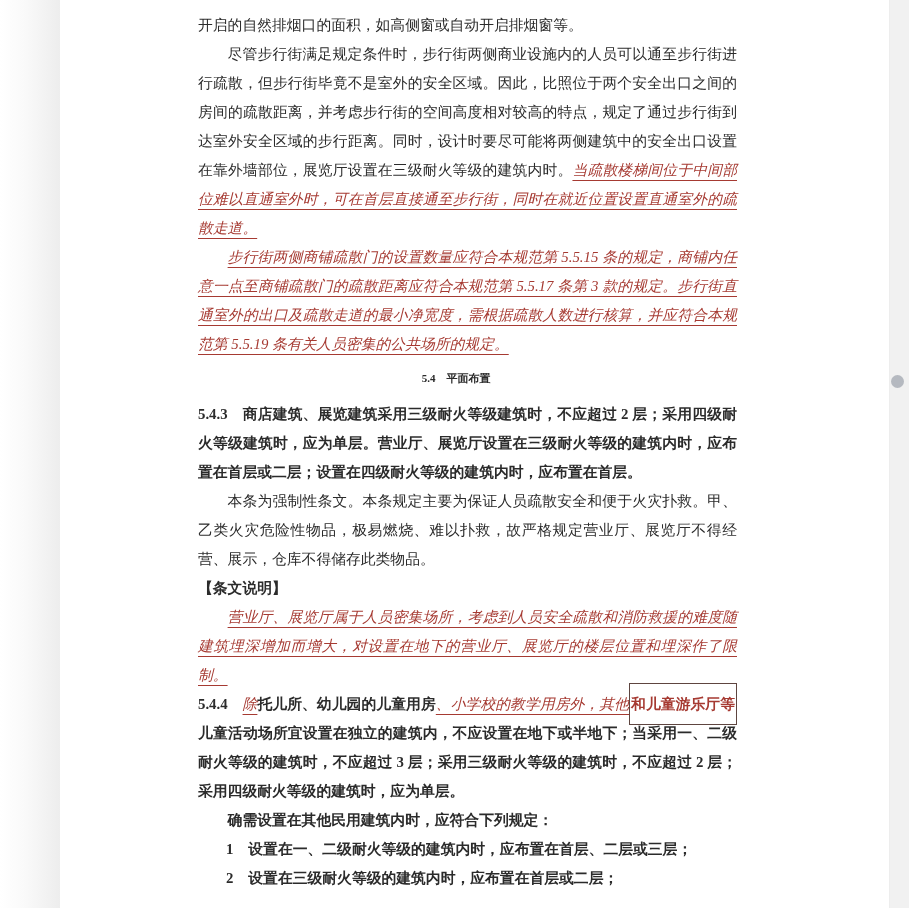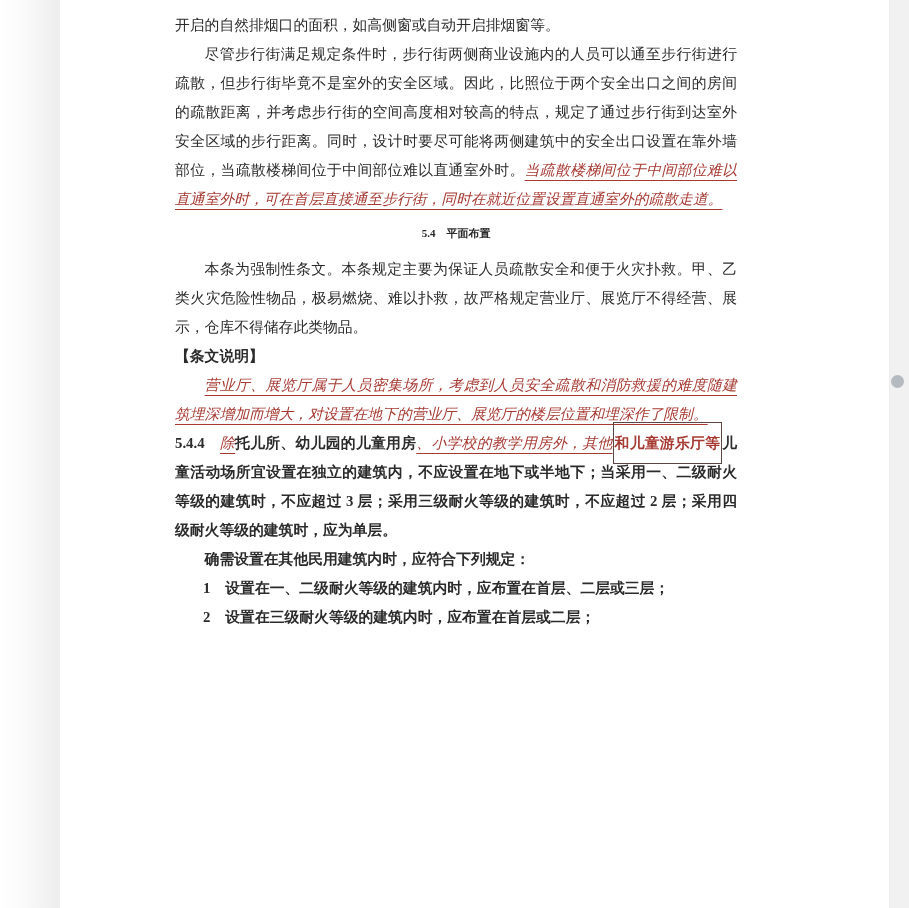--- a/index.html
+++ b/index.html
@@ -30,21 +30,21 @@
     background:var(--bg);
   }
   .scroll-dot{
     position:absolute;left:1px;top:375px;width:13px;height:13px;
     border-radius:50%;
   }
   .content{
     position:absolute;left:115px;top:11px;width:562px;
     font-size:14.8px;line-height:29px;
   }
-  .p{text-align:justify;}
+  .p{text-align:justify;margin-left:23px;}
   .t-indent{text-indent:2em;}
   .t-noindent,.t-clause{text-indent:0;}
   .t-list{text-indent:1.9em;text-align:left;}
   .t-heading{
     text-align:center;text-indent:0;
     font-weight:bold;font-size:11px;
     margin:5px 0 7px 0;
   }
   .r-normal{color:var(--ink);}
   .r-bold{color:var(--ink);font-weight:bold;}
@@ -68,22 +68,24 @@
   }
 </style>
 </head>
 <body>
 
 <div class="viewport">
   <div class="gutter-left"></div>
   <div class="paper">
     <div class="content">
         <p class="p t-noindent"><span class="r-normal">开启的自然排烟口的面积，如高侧窗或自动开启排烟窗等。</span></p>
-        <p class="p t-indent"><span class="r-normal">尽管步行街满足规定条件时，步行街两侧商业设施内的人员可以通至步行街进行疏散，但步行街毕竟不是室外的安全区域。因此，比照位于两个安全出口之间的房间的疏散距离，并考虑步行街的空间高度相对较高的特点，规定了通过步行街到达室外安全区域的步行距离。同时，设计时要尽可能将两侧建筑中的安全出口设置在靠外墙部位，当疏散楼梯间位于中间部位难以直通室外时。</span><span class="r-red">当疏散楼梯间位于中间部位难以直通室外时，可在首层直接通至步行街，同时在就近位置设置直通室外的疏散走道。</span></p>
+        <p class="p t-indent"><span class="r-normal">尽管步行街满足规定条件时，步行街两侧商业设施内的人员可以通至步行街进行疏散，但步行街毕竟不是室外的安全区域。因此，比照位于两个安全出口之间的房间的疏散距离，并考虑步行街的空间高度相对较高的特点，规定了通过步行街到达室外安全区域的步行距离。同时，设计时要尽可能将两侧建筑中的安全出口设置在靠外墙部位，展览厅设置在三级耐火等级的建筑内时。</span><span class="r-red">当疏散楼梯间位于中间部位难以直通室外时，可在首层直接通至步行街，同时在就近位置设置直通室外的疏散走道。</span></p>
+        <p class="p t-indent"><span class="r-red">步行街两侧商铺疏散门的设置数量应符合本规范第 5.5.15 条的规定，商铺内任意一点至商铺疏散门的疏散距离应符合本规范第 5.5.17 条第 3 款的规定。步行街直通室外的出口及疏散走道的最小净宽度，需根据疏散人数进行核算，并应符合本规范第 5.5.19 条有关人员密集的公共场所的规定。</span></p>
         <p class="p t-heading"><span class="r-bold">5.4　平面布置</span></p>
+        <p class="p t-clause"><span class="r-bold">5.4.3　商店建筑、展览建筑采用三级耐火等级建筑时，不应超过 2 层；采用四级耐火等级建筑时，应为单层。营业厅、展览厅设置在三级耐火等级的建筑内时，应布置在首层或二层；设置在四级耐火等级的建筑内时，应布置在首层。</span></p>
         <p class="p t-indent"><span class="r-normal">本条为强制性条文。本条规定主要为保证人员疏散安全和便于火灾扑救。甲、乙类火灾危险性物品，极易燃烧、难以扑救，故严格规定营业厅、展览厅不得经营、展示，仓库不得储存此类物品。</span></p>
         <p class="p t-noindent"><span class="r-bold">【条文说明】</span></p>
         <p class="p t-indent"><span class="r-red">营业厅、展览厅属于人员密集场所，考虑到人员安全疏散和消防救援的难度随建筑埋深增加而增大，对设置在地下的营业厅、展览厅的楼层位置和埋深作了限制。</span></p>
         <p class="p t-clause"><span class="r-bold">5.4.4　</span><span class="r-red">除</span><span class="r-bold">托儿所、幼儿园的儿童用房</span><span class="r-red">、小学校的教学用房外，其他</span><span class="r-boxedred">和儿童游乐厅等</span><span class="r-bold">儿童活动场所宜设置在独立的建筑内，不应设置在地下或半地下；当采用一、二级耐火等级的建筑时，不应超过 3 层；采用三级耐火等级的建筑时，不应超过 2 层；采用四级耐火等级的建筑时，应为单层。</span></p>
         <p class="p t-indent"><span class="r-bold">确需设置在其他民用建筑内时，应符合下列规定：</span></p>
         <p class="p t-list"><span class="r-bold">1　设置在一、二级耐火等级的建筑内时，应布置在首层、二层或三层；</span></p>
         <p class="p t-list"><span class="r-bold">2　设置在三级耐火等级的建筑内时，应布置在首层或二层；</span></p>
       </div>
   </div>
   <div class="gutter-right">

